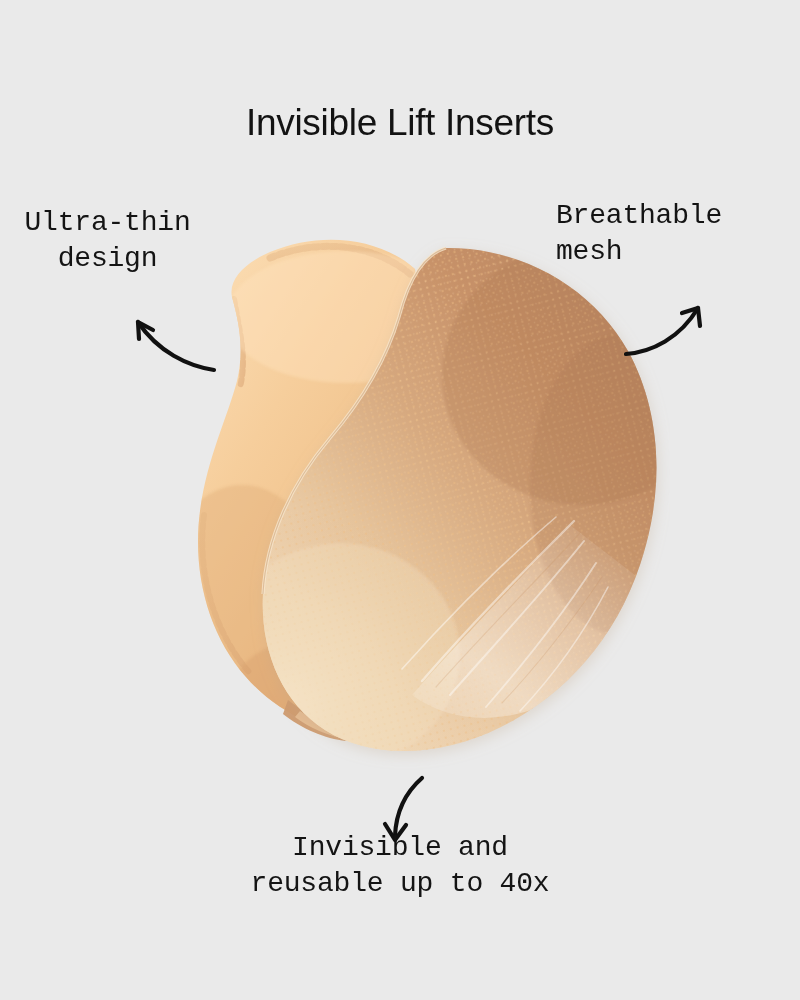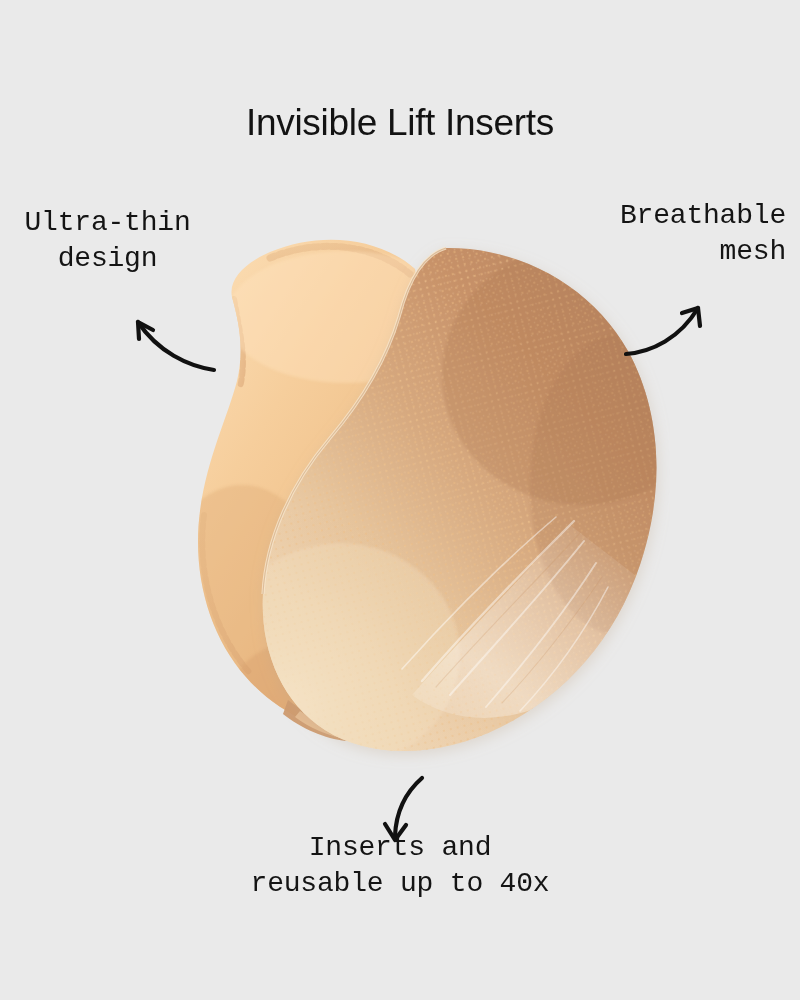--- a/index.html
+++ b/index.html
@@ -48,21 +48,21 @@
   .callout-left {
     left: 0;
     top: 205px;
     width: 215px;
     text-align: center;
   }
   .callout-right {
     left: 556px;
     top: 198px;
     width: 230px;
-    text-align: right;
+    text-align: left;
   }
   .callout-bottom {
     left: 200px;
     top: 830px;
     width: 400px;
     text-align: center;
   }
 
   
   .arrow {
@@ -275,16 +275,16 @@
 mesh</div>
   <svg class="arrow arrow-right" viewBox="0 0 110 90" xmlns="http://www.w3.org/2000/svg">
     <path d="M8 62 C 34 60, 62 46, 80 16" fill="none" stroke="#111111" stroke-width="4.2" stroke-linecap="round"></path>
     <path d="M80 16 L 64 21 M80 16 L 82 34" fill="none" stroke="#111111" stroke-width="4.2" stroke-linecap="round" stroke-linejoin="round"></path>
   </svg>
 
   <svg class="arrow arrow-bottom" viewBox="0 0 100 80" xmlns="http://www.w3.org/2000/svg">
     <path d="M56 8 C 40 22, 30 42, 29 66" fill="none" stroke="#111111" stroke-width="4.2" stroke-linecap="round"></path>
     <path d="M29 70 L 19 54 M29 70 L 40 55" fill="none" stroke="#111111" stroke-width="4.2" stroke-linecap="round" stroke-linejoin="round"></path>
   </svg>
-  <div class="callout callout-bottom">Inserts and
+  <div class="callout callout-bottom">Invisible and
 reusable up to 40x</div>
 
 </div>
 
 </body></html>

